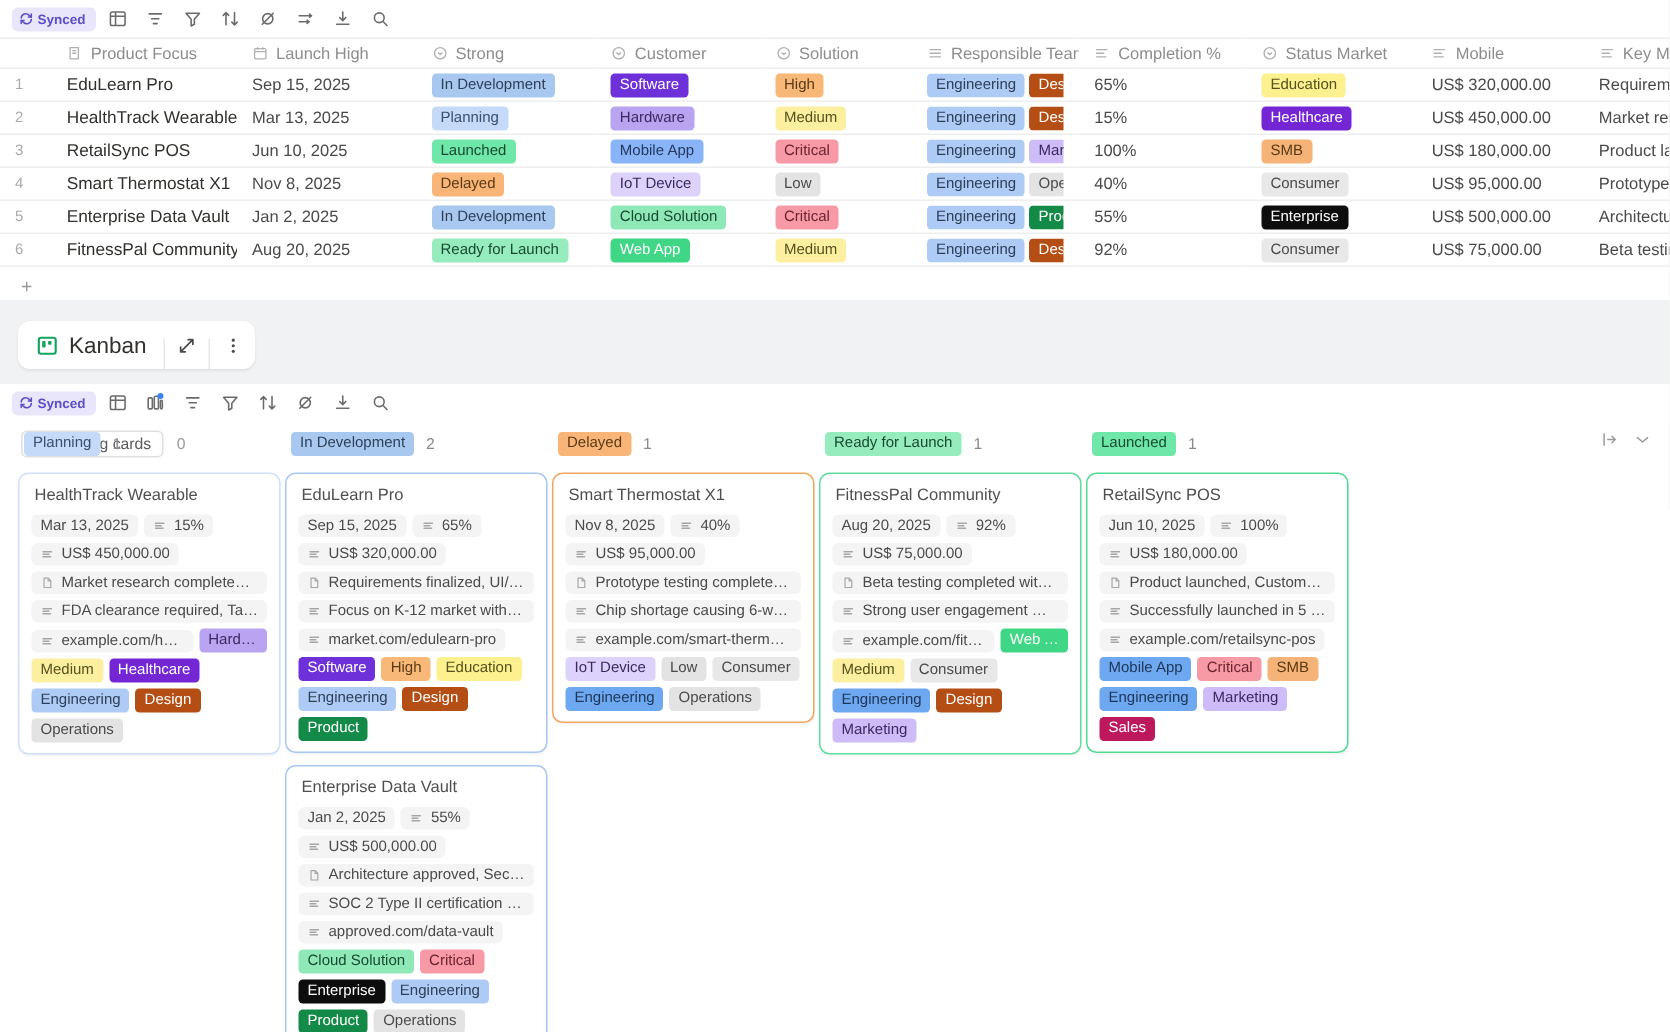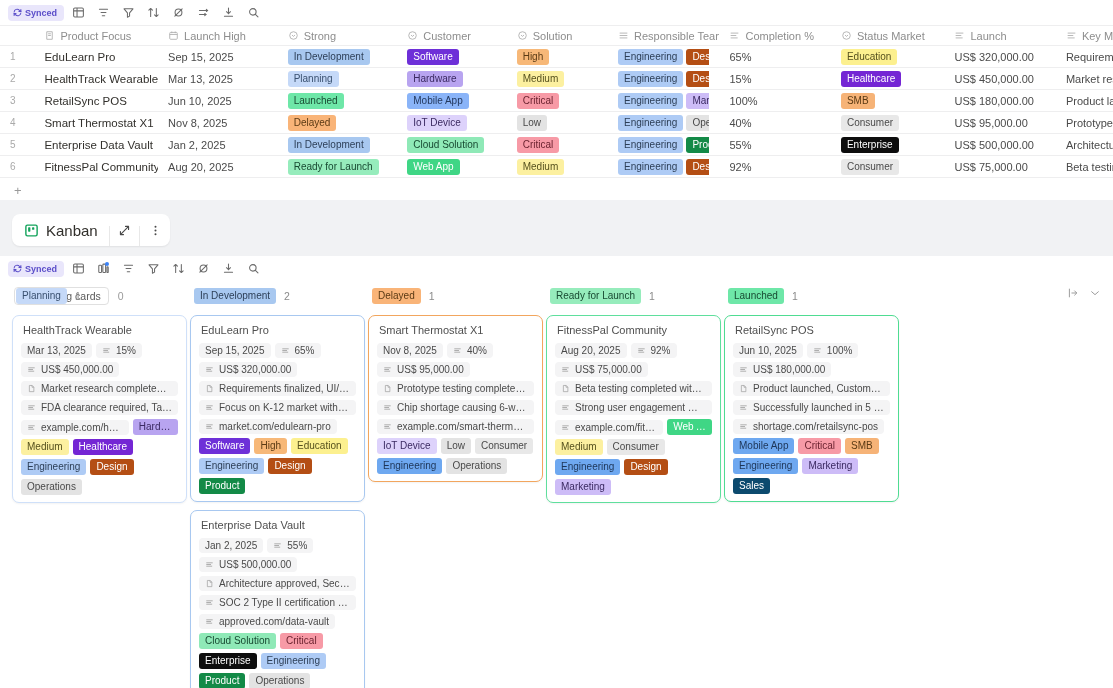--- a/index.html
+++ b/index.html
@@ -322,21 +322,21 @@
                 <path d="M5.8 7.3 8 9.3l2.2-2"></path>
               </svg>
             <span>Status Market</span>
           </div>
         </th>
         <th class="cw-budget">
           <div class="th-inner">
             <svg width="11" height="11" viewBox="0 0 16 16" fill="none" stroke="currentColor" stroke-width="1.3" stroke-linecap="round">
                 <path d="M3 4.5h10M3 8h7M3 11.5h9"></path>
               </svg>
-            <span>Launch</span>
+            <span>Mobile</span>
           </div>
         </th>
         <th class="cw-key">
           <div class="th-inner">
             <svg width="11" height="11" viewBox="0 0 16 16" fill="none" stroke="currentColor" stroke-width="1.3" stroke-linecap="round">
                 <path d="M3 4.5h10M3 8h7M3 11.5h9"></path>
               </svg>
             <span>Key Mil</span>
           </div>
         </th>
@@ -900,28 +900,28 @@
                   <path d="M3 5h10M3 8h7M3 11h9"></path>
                 </svg>
                 <span class="ftxt">Successfully launched in 5 regions,...</span>
               </div>
             </div>
             <div class="fieldrow">
               <div class="field">
                 <svg width="9" height="9" viewBox="0 0 16 16" fill="none" stroke="currentColor" stroke-width="1.6" stroke-linecap="round">
                   <path d="M3 5h10M3 8h7M3 11h9"></path>
                 </svg>
-                <span class="ftxt">shortage.com/retailsync-pos</span>
+                <span class="ftxt">example.com/retailsync-pos</span>
               </div>
             </div>
             <div class="tagrow">
               <span class="tag" style="background: rgb(110, 168, 240); color: rgb(29, 53, 87);">Mobile App</span>
               <span class="tag" style="background: rgb(247, 154, 166); color: rgb(107, 35, 48);">Critical</span>
               <span class="tag" style="background: rgb(246, 179, 119); color: rgb(90, 58, 20);">SMB</span>
               <span class="tag" style="background: rgb(110, 168, 240); color: rgb(29, 53, 87);">Engineering</span>
               <span class="tag" style="background: rgb(205, 188, 247); color: rgb(59, 42, 98);">Marketing</span>
-              <span class="tag" style="background: #0c4a6e; color: rgb(255, 255, 255);">Sales</span>
+              <span class="tag" style="background: #be185d; color: rgb(255, 255, 255);">Sales</span>
             </div>
           </div>
         </div>
       </div>
   </div>
 </div>
 
 </body></html>

